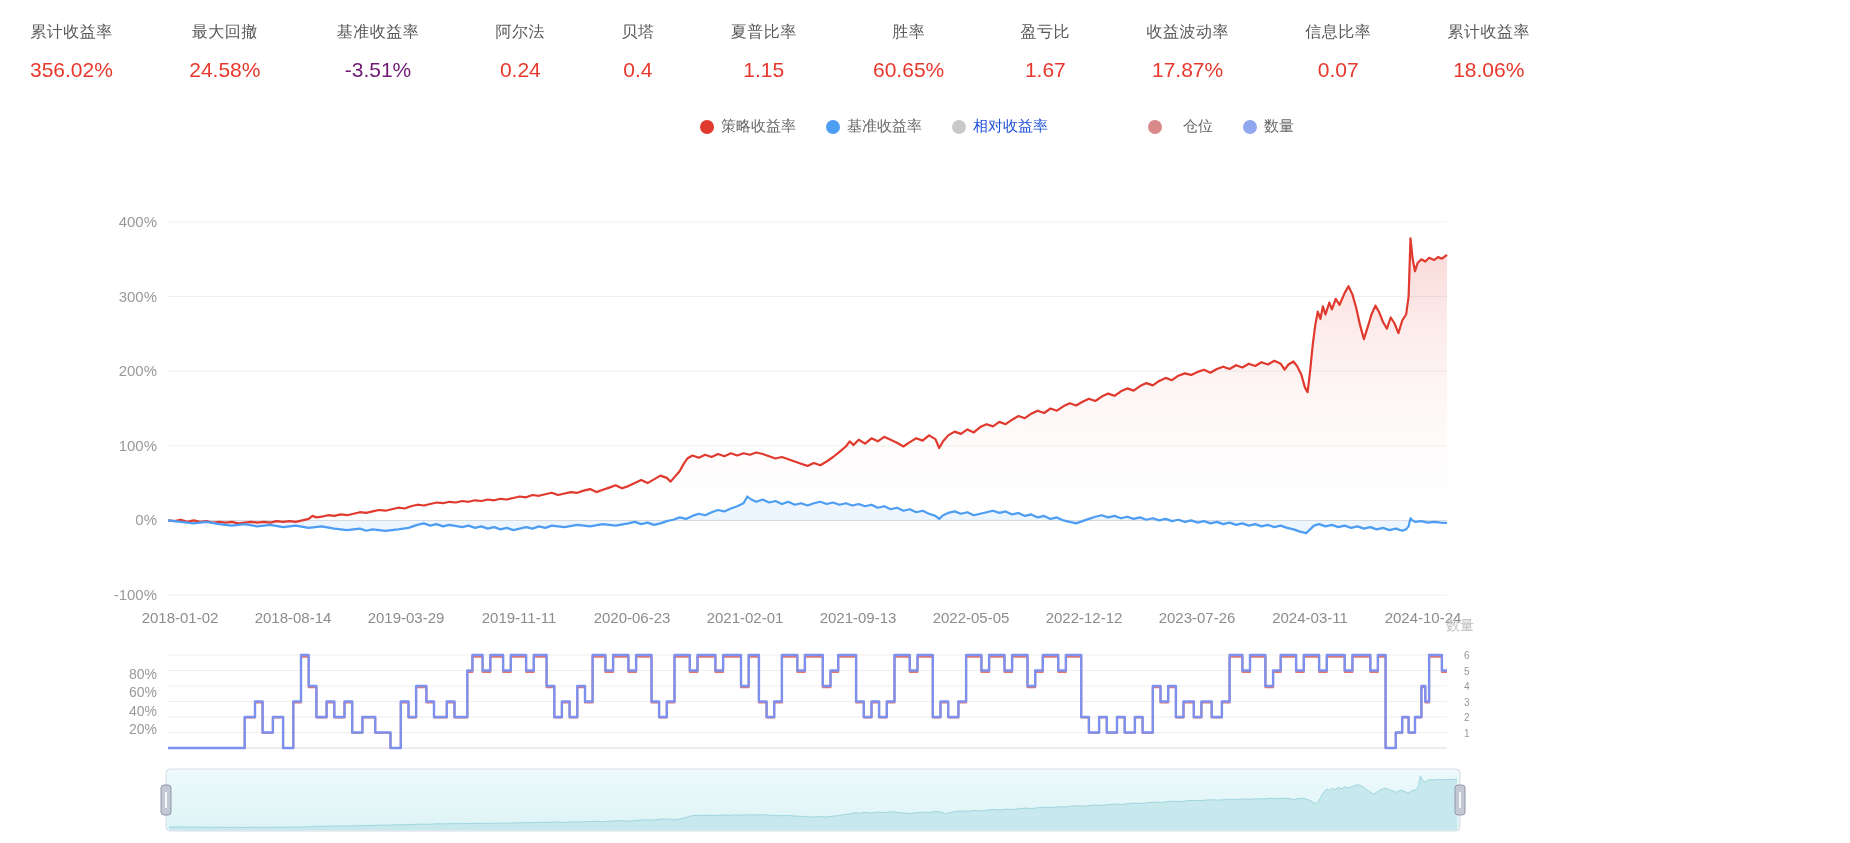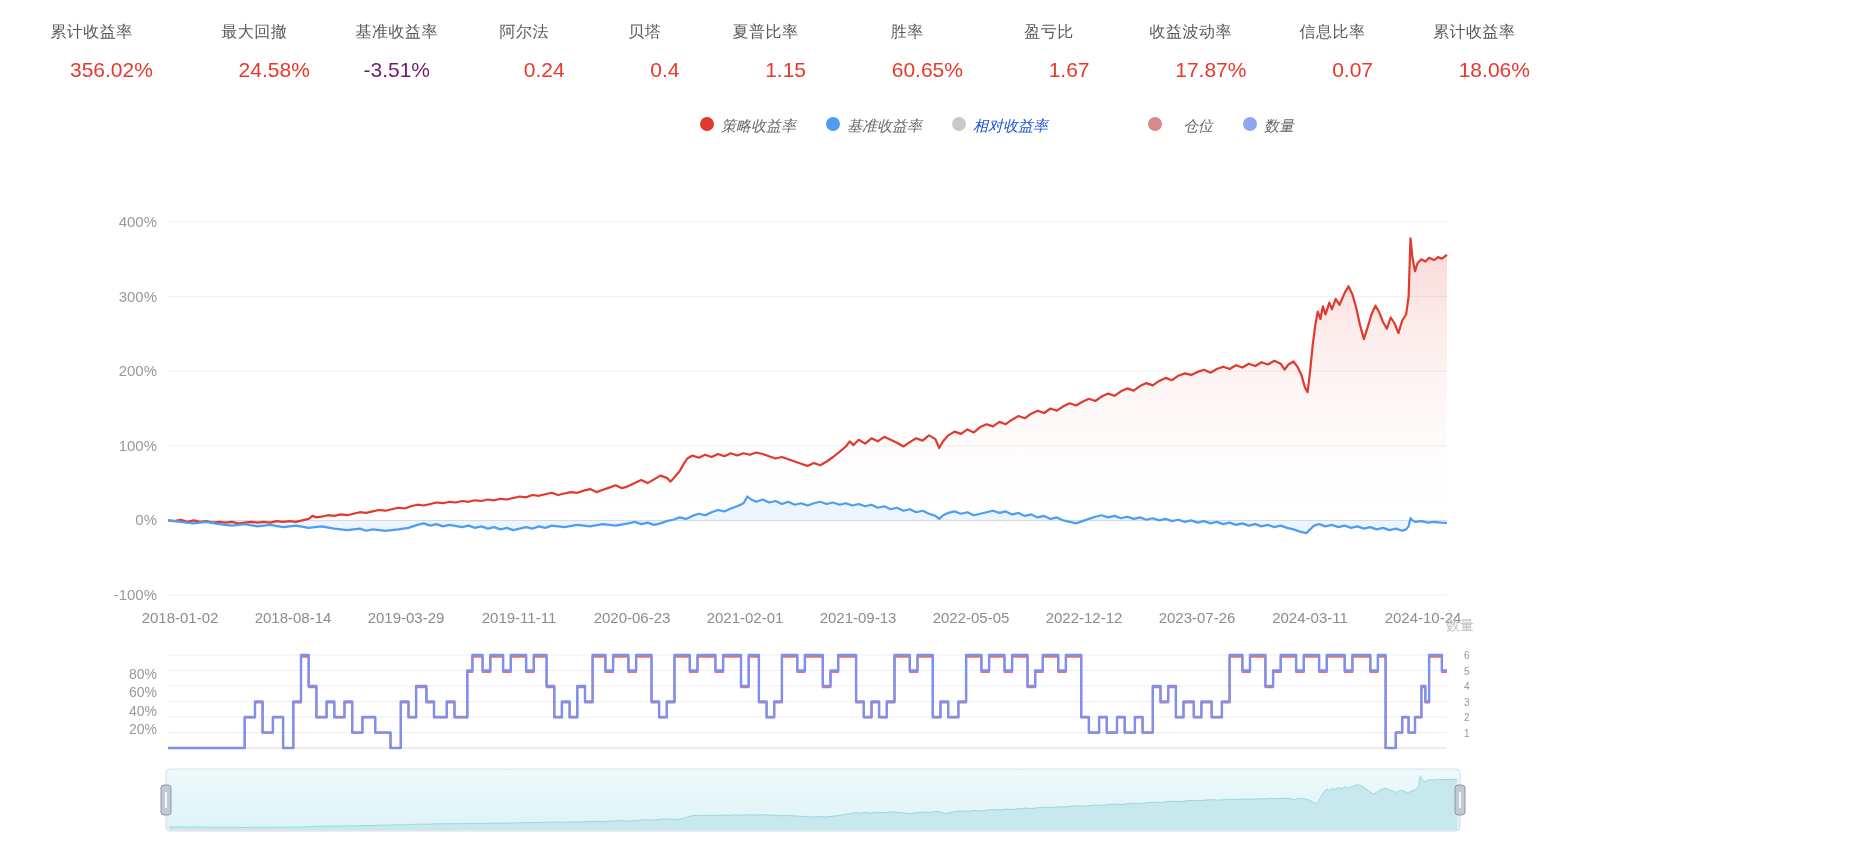--- a/index.html
+++ b/index.html
@@ -3,25 +3,25 @@
 <meta charset="utf-8">
 <style>
   html,body{margin:0;padding:0;background:#fff;}
   body{font-family:"Liberation Sans","DejaVu Sans",sans-serif;}
   .stage{position:relative;width:1850px;height:843px;background:#fff;overflow:hidden;}
   
   .metrics{position:absolute;top:22px;left:0;width:1560px;display:flex;justify-content:space-between;padding:0 30px;box-sizing:border-box;}
   .metric{text-align:center;}
   .metric .lbl{font-size:16px;color:#595959;letter-spacing:.5px;}
   .metric .val{font-size:21px;margin-top:15px;font-weight:500;}
-  .metric .val.red{color:#e8382d;margin-left:40px;}
+  .metric .val.red{color:#e8382d;}
   .metric .val.green{color:#701a75;text-align:center;}
   
   .legend{position:absolute;top:117px;left:700px;display:flex;align-items:center;}
-  .legend-item{display:flex;align-items:flex-start;margin-right:30px;cursor:pointer;font-style:italic;}
+  .legend-item{display:flex;align-items:center;margin-right:30px;cursor:pointer;}
   .legend-item .dot{width:14px;height:14px;border-radius:50%;margin-right:7px;}
   .legend-item .txt{font-size:15px;color:#666;}
   .legend-item.disabled .txt{color:#1d4ed8;}
   .legend-item.gap{margin-left:70px;gap:14px;}
   svg text{font-family:"Liberation Sans","DejaVu Sans",sans-serif;}
   [data-interactable="true"]{cursor:pointer;}
 </style>
 </head>
 <body>
 

